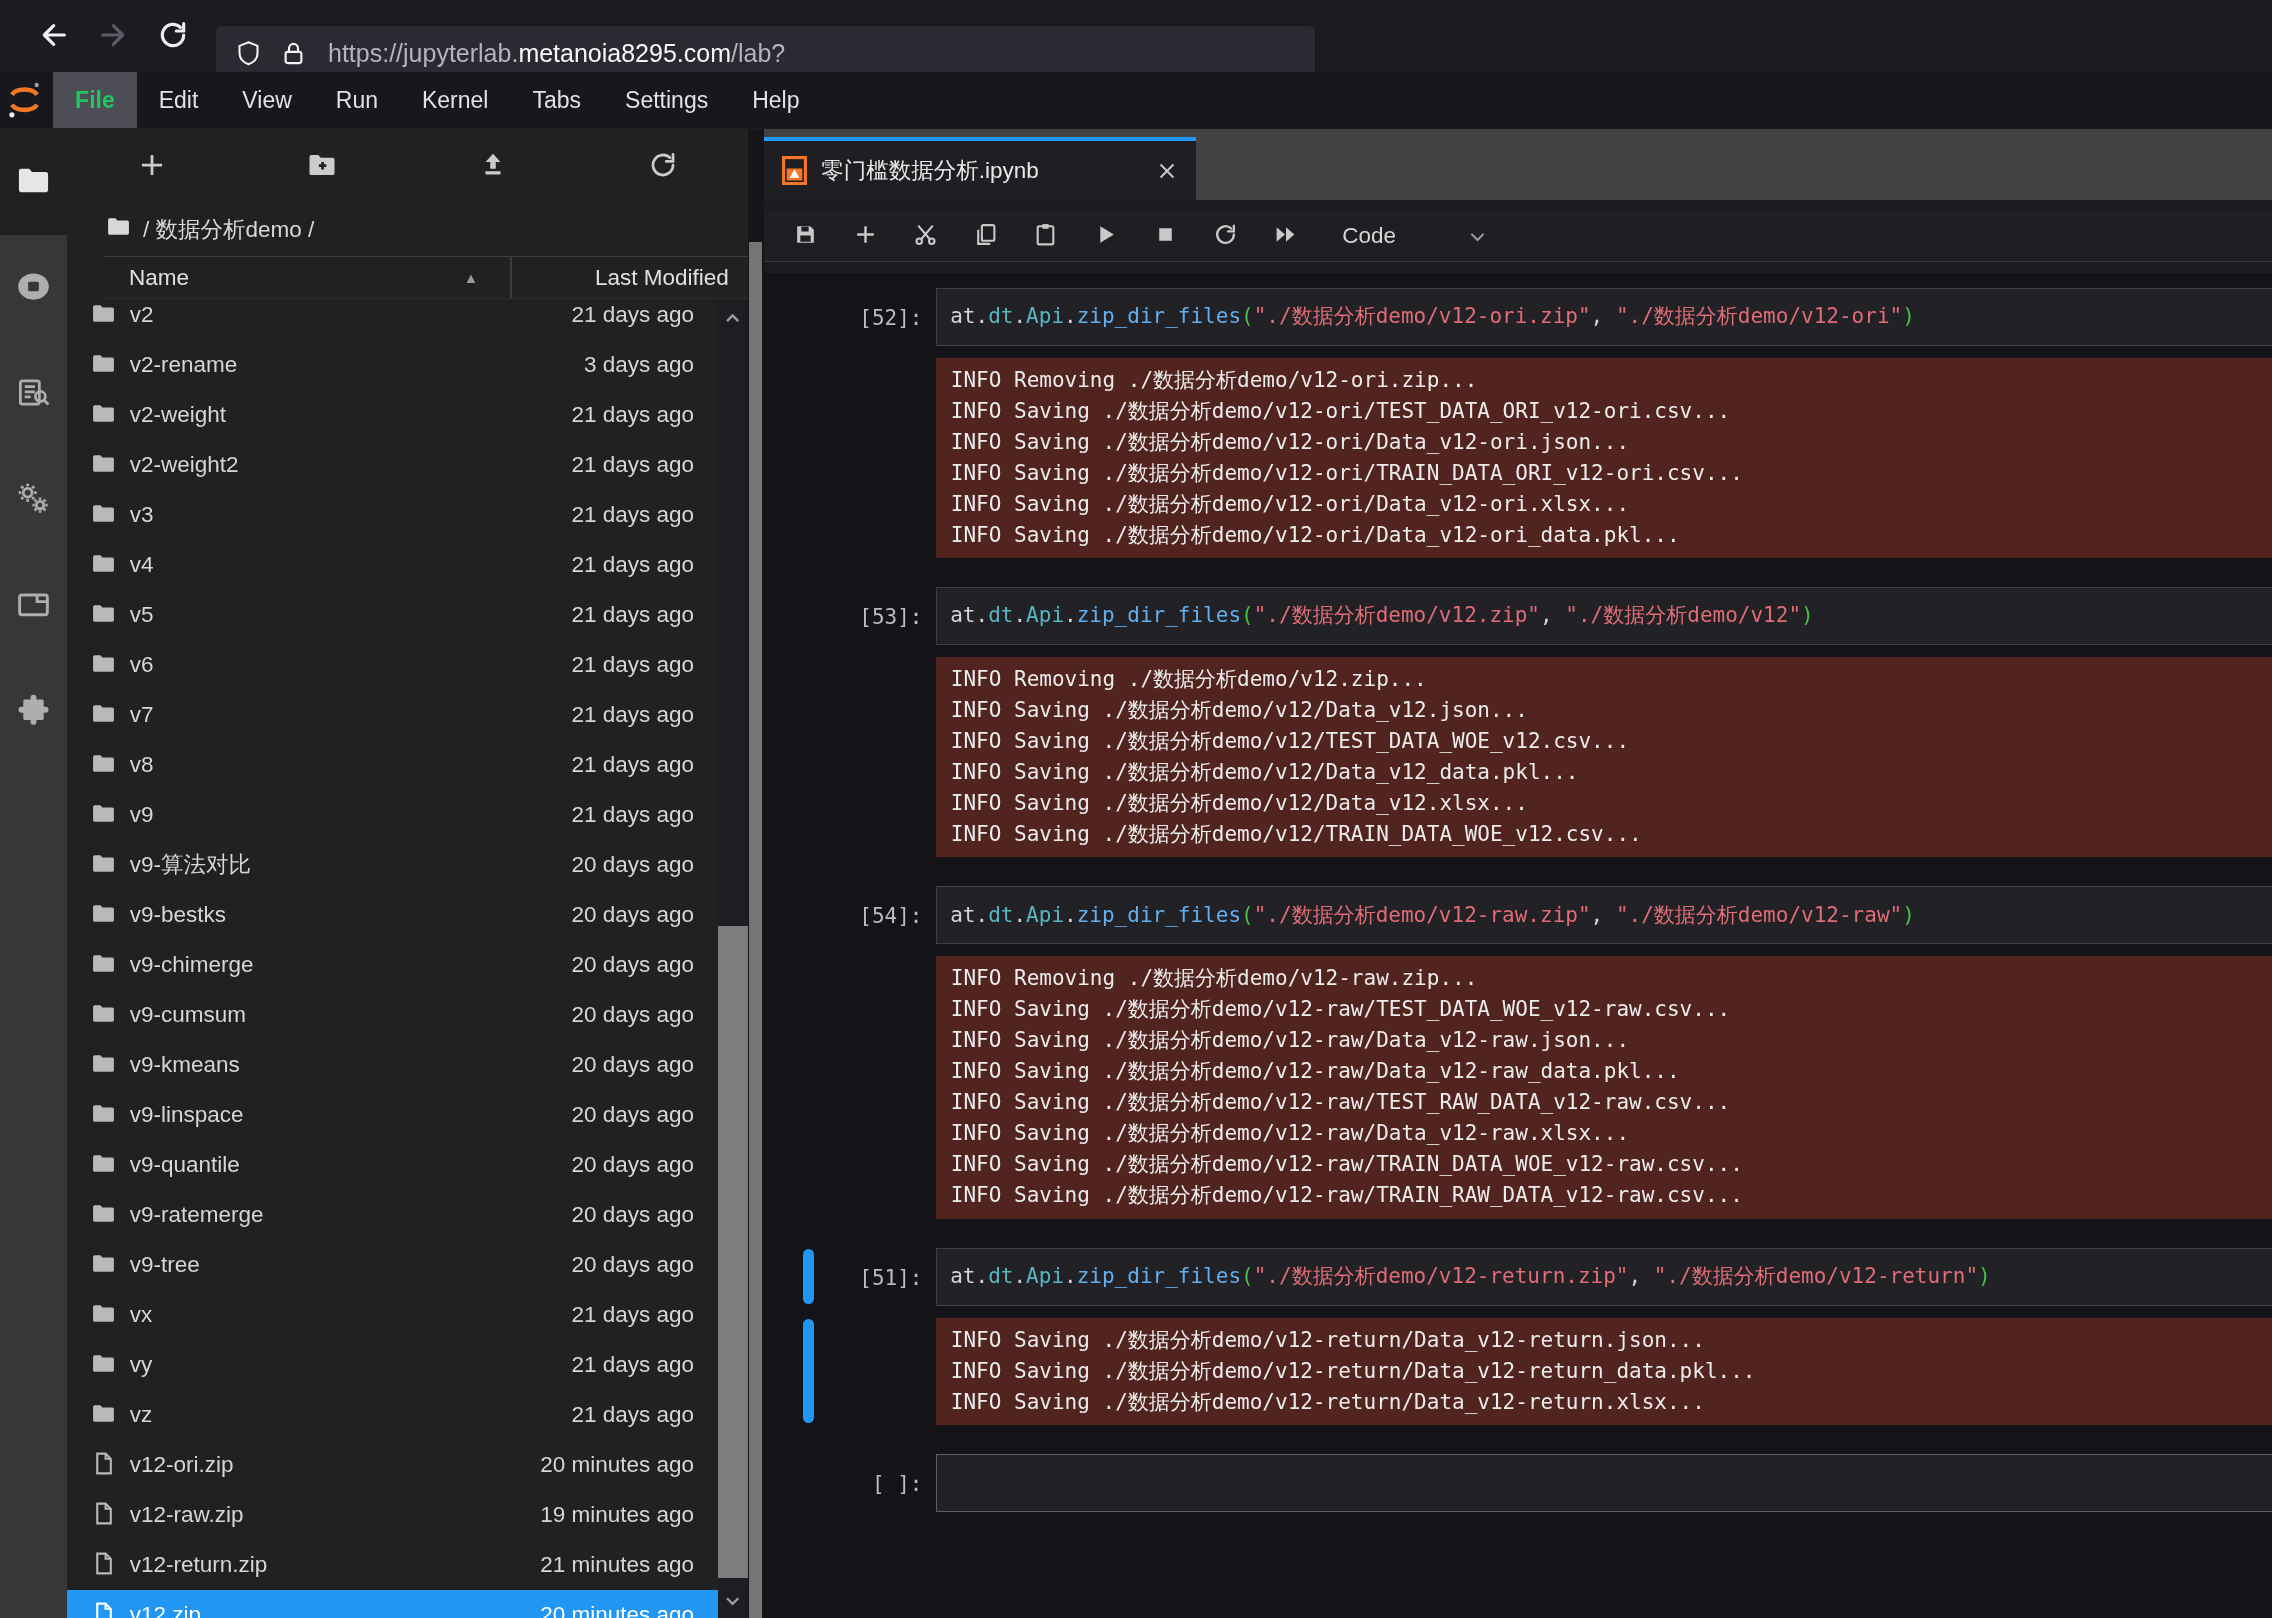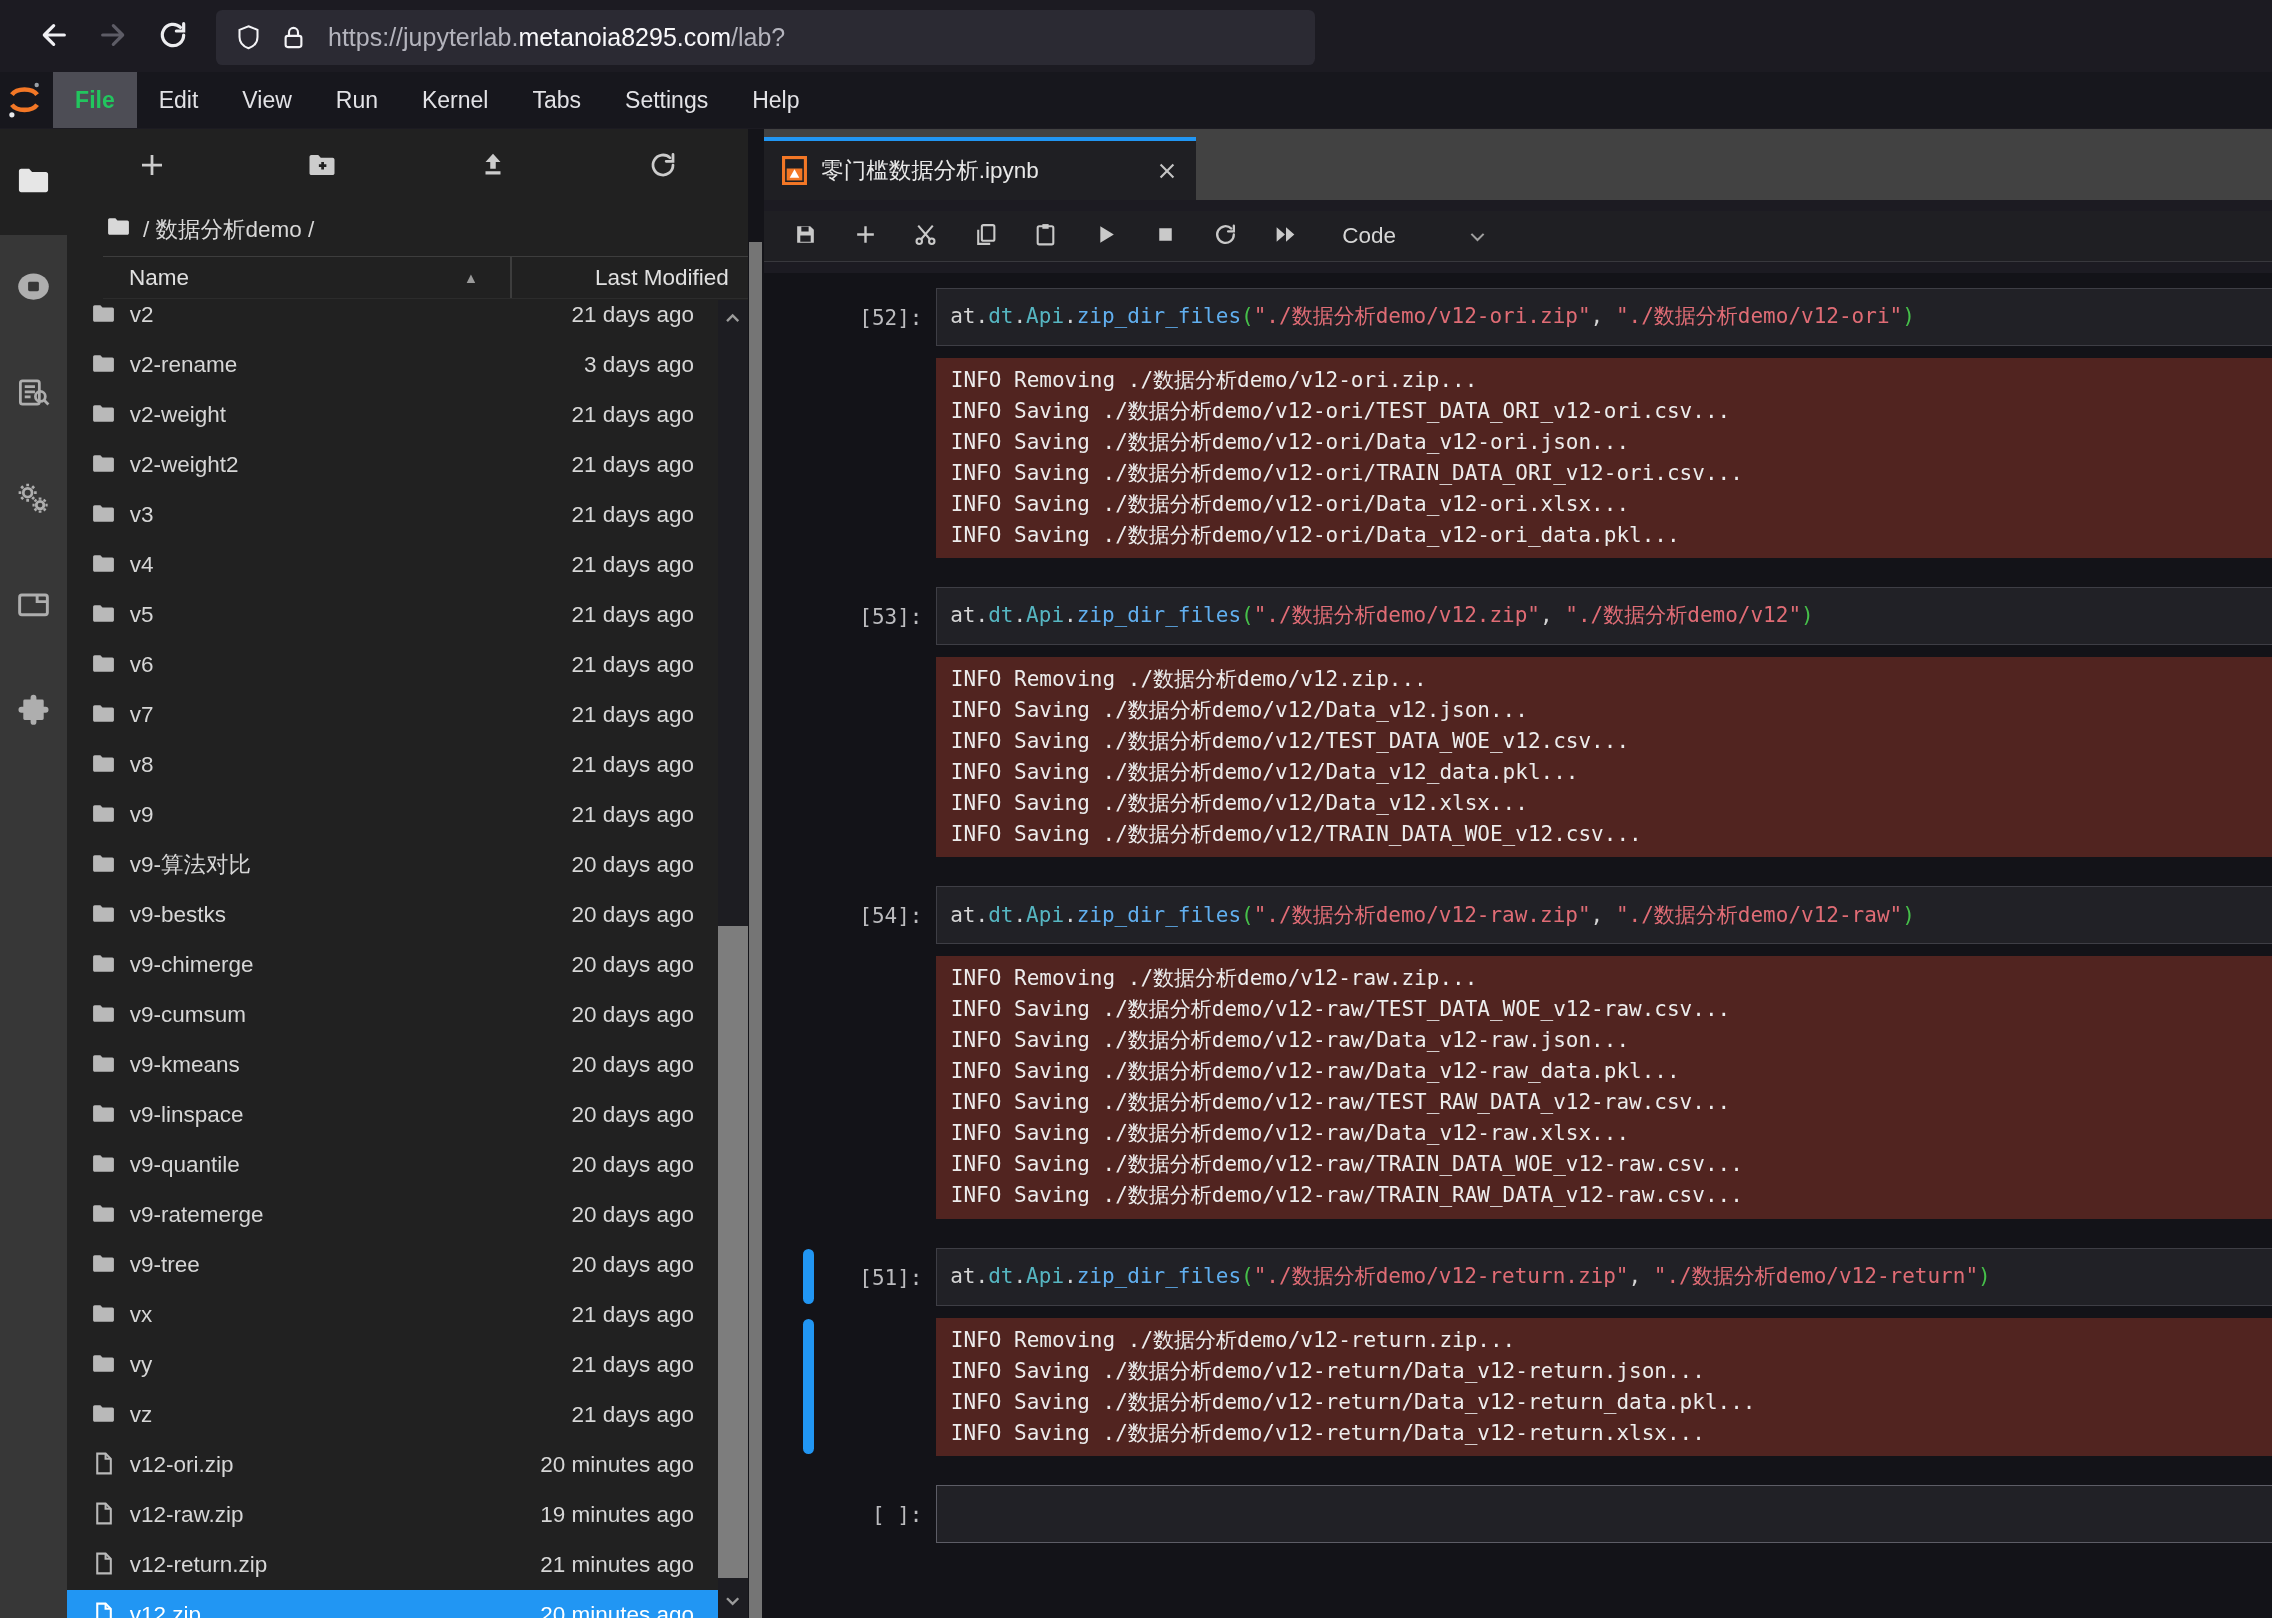--- a/index.html
+++ b/index.html
@@ -6,21 +6,21 @@
   html,body { width:2273px; height:1619px; overflow:hidden; background:#1c1b22;
               font-family:"Liberation Sans", sans-serif; }
 
   
   #chrome { position:absolute; left:0; top:0; width:2273px; height:72px; background:#1c1b22; }
   .nav-btn { position:absolute; top:17px; width:39px; height:39px; display:flex; align-items:center; justify-content:center; }
   .nav-btn svg { width:32px; height:32px; }
   #back-btn   { left:35px;  color:#f0f0f4; }
   #fwd-btn    { left:92px; color:#5d5c66; }
   #reload-btn { left:153px; color:#ededf0; }
-  #url-bar { position:absolute; left:216px; top:10px; width:1099px; height:55px; background:#2b2a33; border-radius:6.4px;
+  #url-bar { position:absolute; left:216px; top:26px; width:1099px; height:55px; background:#2b2a33; border-radius:6.4px;
              display:flex; align-items:center; }
   #url-bar .ubicon { width:27px; height:27px; color:#f4f4f7; margin-left:19.3px; flex:none; }
   #url-bar .ubicon.lock { margin-left:17.7px; }
   .url-text { margin-left:21px; font-size:25px; color:#b4b4bd; white-space:nowrap; }
   .url-text .dom { color:#f8f8fa; }
 
   
   #menubar { position:absolute; left:0; top:72px; width:2273px; height:56px; background:#17171d; display:flex; align-items:center; }
   #jlogo { width:37px; height:45px; margin:0 9.7px 0 6.4px; flex:none; }
   .menu-item { height:56px; line-height:56px; padding:0 22px; font-size:23px; color:#e2e2e6; }
@@ -618,21 +618,20 @@
       <div class="collapser"></div>
       <div class="prompt">[51]:</div>
       <div class="editor">
               <div class="code"><span class="tk-pl">at</span><span class="tk-pl">.</span><span class="tk-pr">dt</span><span class="tk-pl">.</span><span class="tk-pr">Api</span><span class="tk-pl">.</span><span class="tk-fn">zip_dir_files</span><span class="tk-br">(</span><span class="tk-st">"./数据分析demo/v12-return.zip"</span><span class="tk-pl">, </span><span class="tk-st">"./数据分析demo/v12-return"</span><span class="tk-br">)</span></div>
             </div>
     </div>
     <div class="cellrow out">
       <div class="collapser"></div>
       <div class="prompt"></div>
       <div class="outbox">
-              <div class="outline">INFO Removing ./数据分析demo/v12-return.zip...</div>
               <div class="outline">INFO Saving ./数据分析demo/v12-return/Data_v12-return.json...</div>
               <div class="outline">INFO Saving ./数据分析demo/v12-return/Data_v12-return_data.pkl...</div>
               <div class="outline">INFO Saving ./数据分析demo/v12-return/Data_v12-return.xlsx...</div>
             </div>
     </div>
   </div>
         <div class="cell empty">
     <div class="cellrow in">
       <div class="collapser"></div>
       <div class="prompt">[ ]:</div>

